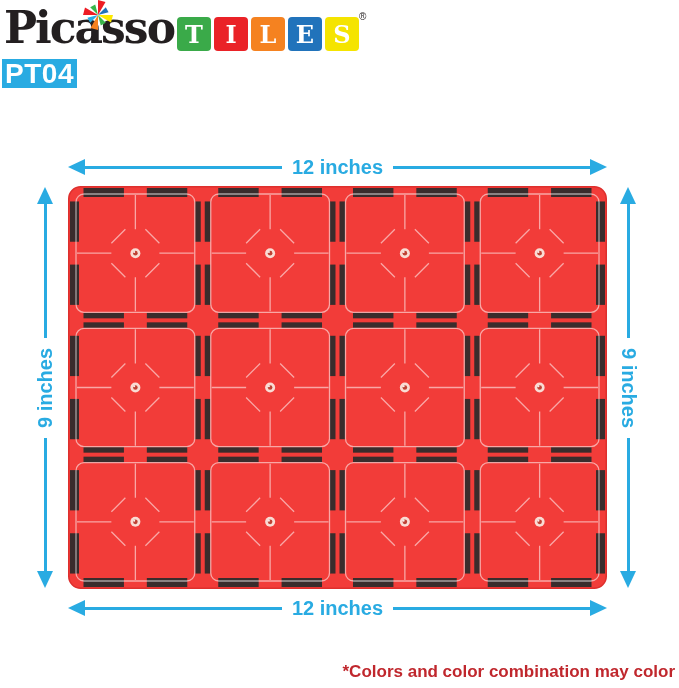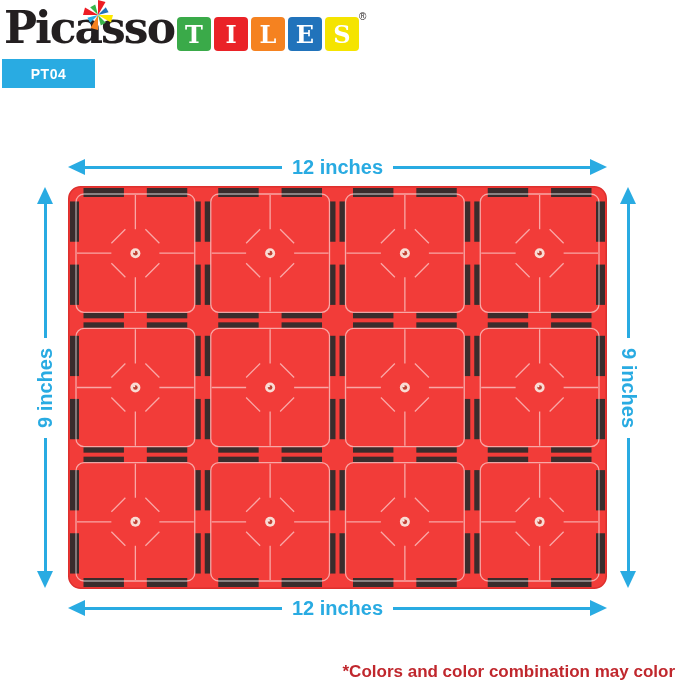--- a/index.html
+++ b/index.html
@@ -18,24 +18,24 @@
   .tiles-blocks{
     position:absolute;left:177px;top:17px;display:inline-flex;gap:3px;
   }
   .tile-block{
     width:34px;height:34px;border-radius:4px;
     display:flex;align-items:center;justify-content:center;
     font-family:"DejaVu Serif", serif;font-weight:bold;font-size:24px;color:#ffffff;
   }
   .reg-mark{position:absolute;left:359px;top:11px;font-size:10px;color:#231f20;}
   .product-badge{
-    position:absolute;left:2px;top:59px;width:93px;height:29px;
+    position:absolute;left:2px;top:59px;width:75px;height:29px;
     background:var(--badge-bg,#29abe2);color:var(--badge-fg,#fff);
     display:flex;align-items:center;justify-content:center;
-    font-weight:bold;font-size:14px;letter-spacing:0.5px;
+    font-weight:bold;font-size:28px;letter-spacing:0.5px;
   }
   
   .dim{position:absolute;display:flex;align-items:center;}
   .dim-h{height:26px;}
   .dim-v{flex-direction:column;width:26px;}
   .dim-line-h{flex:1;height:3px;background:var(--accent,#29abe2);}
   .dim-line-v{flex:1;width:3px;background:var(--accent,#29abe2);}
   .tri{width:0;height:0;}
   .tri-left{border-top:8px solid transparent;border-bottom:8px solid transparent;border-right:17px solid var(--accent,#29abe2);}
   .tri-right{border-top:8px solid transparent;border-bottom:8px solid transparent;border-left:17px solid var(--accent,#29abe2);}

